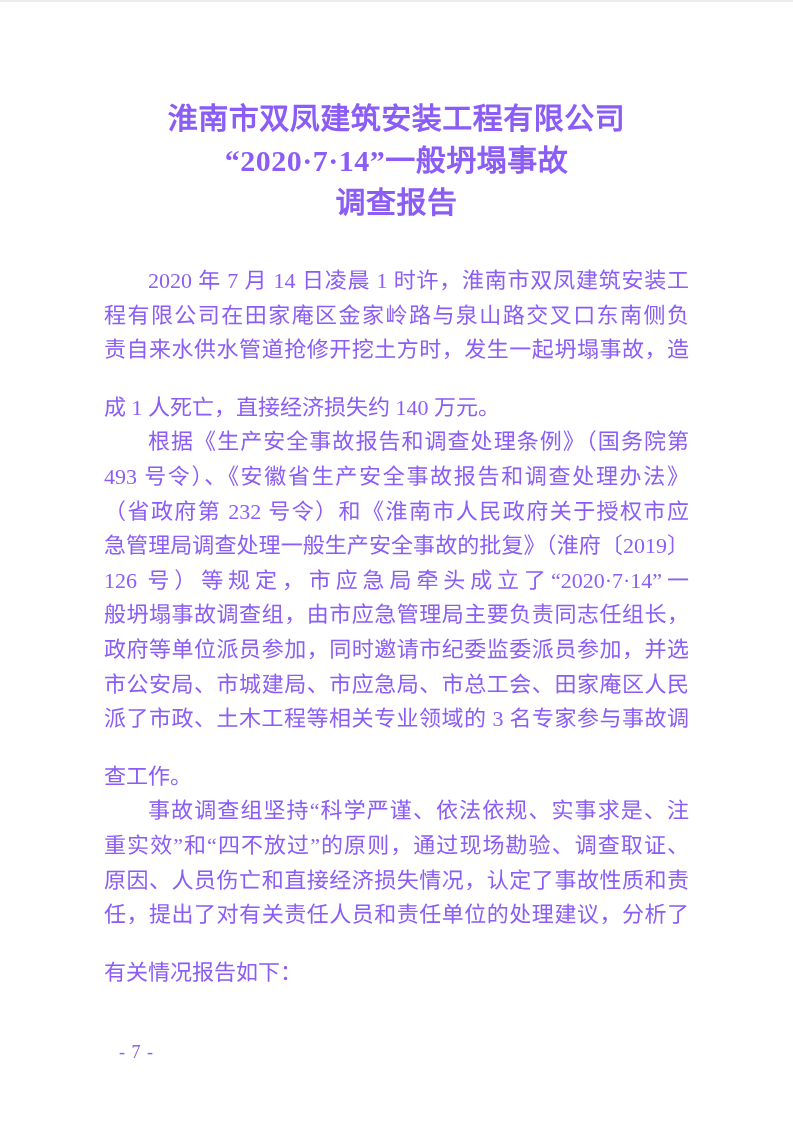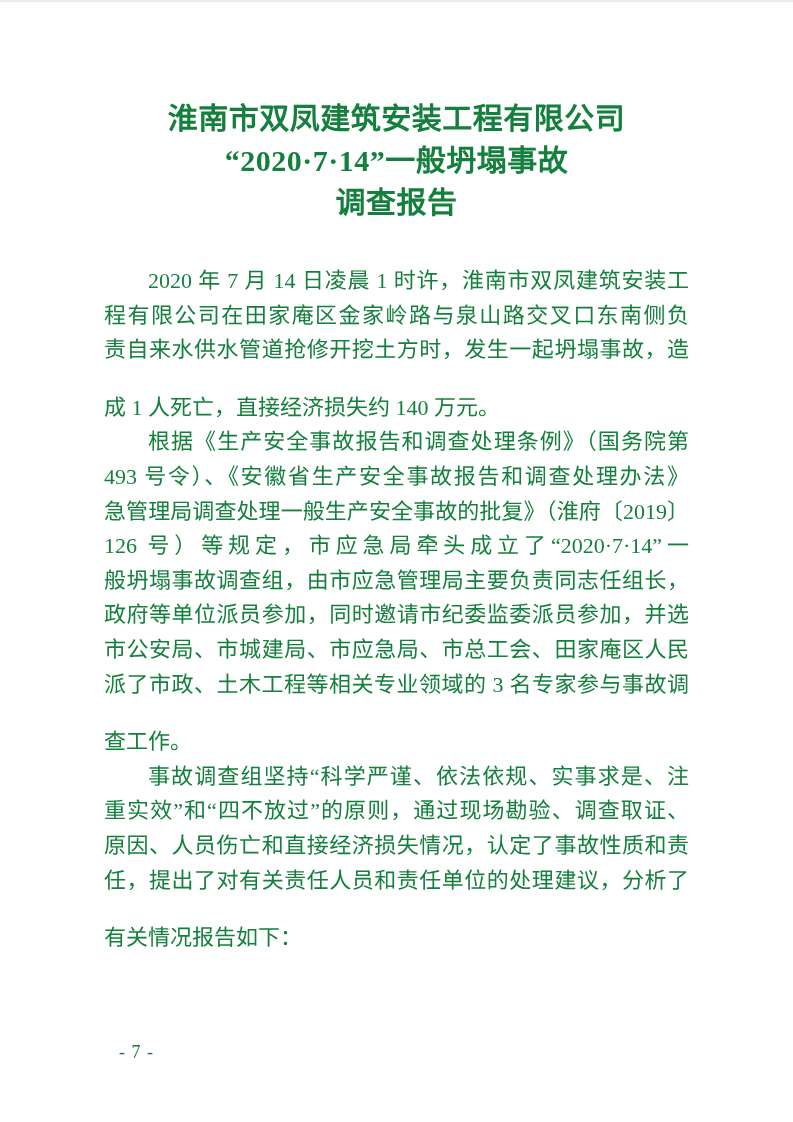--- a/index.html
+++ b/index.html
@@ -5,21 +5,21 @@
   html, body {
     margin: 0;
     padding: 0;
     background: #ffffff;
   }
   .page {
     position: relative;
     width: 793px;
     height: 1122px;
     background: #ffffff;
-    color: #15803d;
+    color: #8b5cf6;
     font-family: "Liberation Serif", serif;
     overflow: hidden;
     border-top: 2px solid #ededed;
     box-sizing: border-box;
   }
   .title-block {
     position: absolute;
     top: 96px;
     left: 104px;
     width: 585px;
@@ -79,20 +79,21 @@
     <div class="para">
       <div class="t-line indent">2020 年 7 月 14 日凌晨 1 时许，淮南市双凤建筑安装工</div>
       <div class="t-line">程有限公司在田家庵区金家岭路与泉山路交叉口东南侧负</div>
       <div class="t-line">责自来水供水管道抢修开挖土方时，发生一起坍塌事故，造</div>
       <div class="t-line last">成 1 人死亡，直接经济损失约 140 万元。</div>
     </div>
 
     <div class="para">
       <div class="t-line indent">根据《生产安全事故报告和调查处理条例》（国务院第</div>
       <div class="t-line">493 号令）、《安徽省生产安全事故报告和调查处理办法》</div>
+      <div class="t-line">（省政府第 232 号令）和《淮南市人民政府关于授权市应</div>
       <div class="t-line">急管理局调查处理一般生产安全事故的批复》（淮府〔2019〕</div>
       <div class="t-line">126 号）等规定，市应急局牵头成立了“2020·7·14”一</div>
       <div class="t-line">般坍塌事故调查组，由市应急管理局主要负责同志任组长，</div>
       <div class="t-line">政府等单位派员参加，同时邀请市纪委监委派员参加，并选</div>
       <div class="t-line">市公安局、市城建局、市应急局、市总工会、田家庵区人民</div>
       <div class="t-line">派了市政、土木工程等相关专业领域的 3 名专家参与事故调</div>
       <div class="t-line last">查工作。</div>
     </div>
 
     <div class="para">

